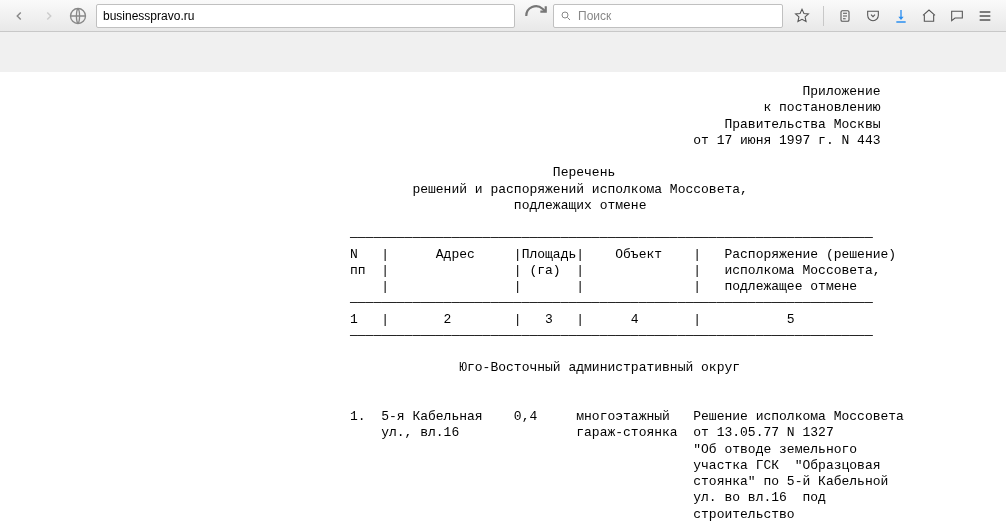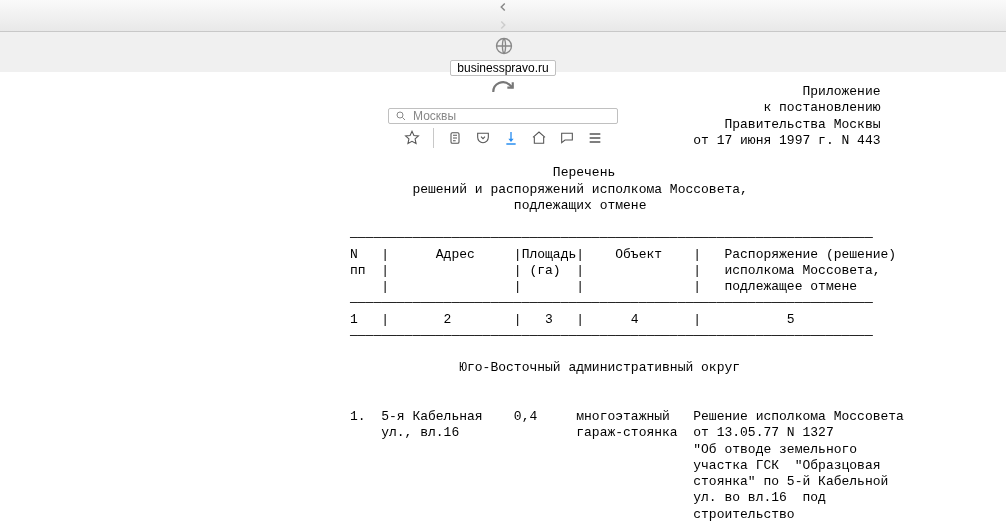--- a/index.html
+++ b/index.html
@@ -12,21 +12,20 @@
     overflow: hidden;
   }
   .toolbar {
     height: 32px;
     background: linear-gradient(to bottom, #fafafa, #e8e8e8);
     border-bottom: 1px solid #c8c8c8;
     display: flex;
     align-items: center;
     padding: 0 6px;
     gap: 4px;
-    flex-direction: column;
   }
   .nav-btn {
     width: 26px; height: 24px;
     display: flex; align-items: center; justify-content: center;
     color: #888;
     border-radius: 3px;
   }
   .nav-btn svg { width: 14px; height: 14px; }
   .globe {
     width: 20px; height: 20px;
@@ -110,21 +109,21 @@
     <svg viewBox="0 0 24 24" fill="none" stroke="currentColor" stroke-width="2">
         <path d="M3 12a9 9 0 0 1 15-6.7L21 8"></path>
         <path d="M21 3v5h-5"></path>
       </svg>
   </div>
   <div class="search-bar">
     <svg viewBox="0 0 24 24" fill="none" stroke="currentColor" stroke-width="2">
         <circle cx="10" cy="10" r="6"></circle>
         <path d="M20 20l-5-5"></path>
       </svg>
-    <span>Москвы</span>
+    <span>Поиск</span>
   </div>
   <div class="tb-icons">
     <div class="ico">
       <svg viewBox="0 0 24 24" fill="none" stroke="currentColor" stroke-width="1.6">
           <path d="M12 2l2.9 6.2 6.8.6-5.1 4.6 1.5 6.7L12 16.9 5.9 20.1l1.5-6.7L2.3 8.8l6.8-.6z"></path>
         </svg>
     </div>
     <div class="vr"></div>
     <div class="ico">
       <svg viewBox="0 0 24 24" fill="none" stroke="currentColor" stroke-width="1.6">

